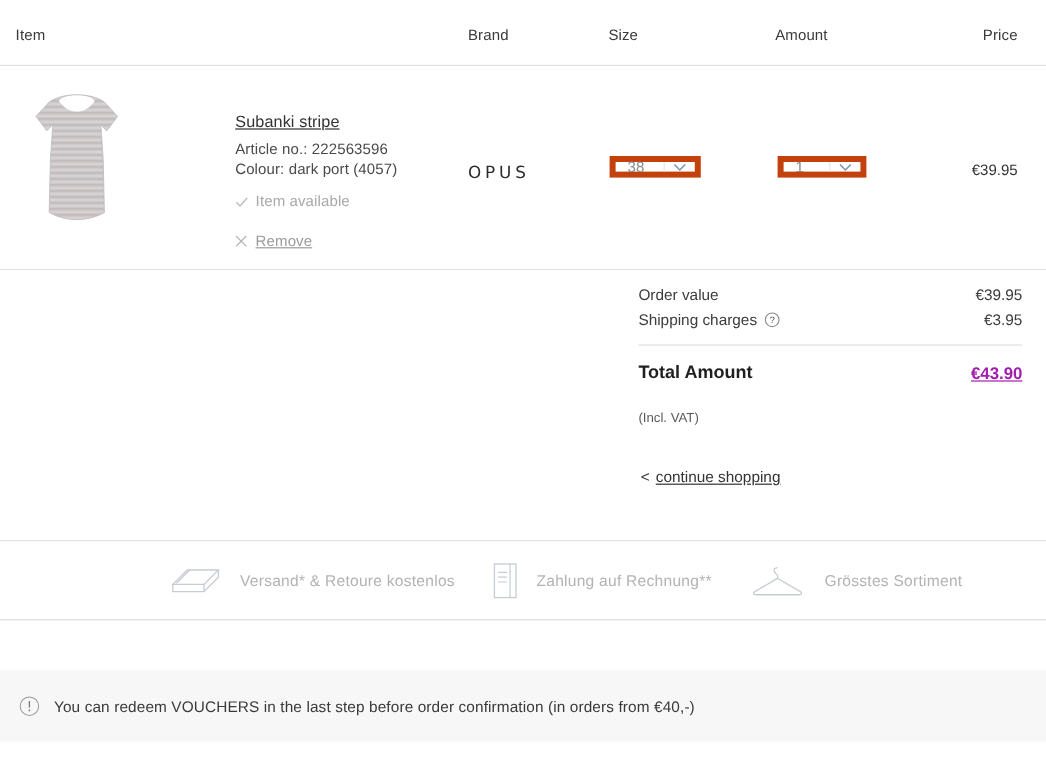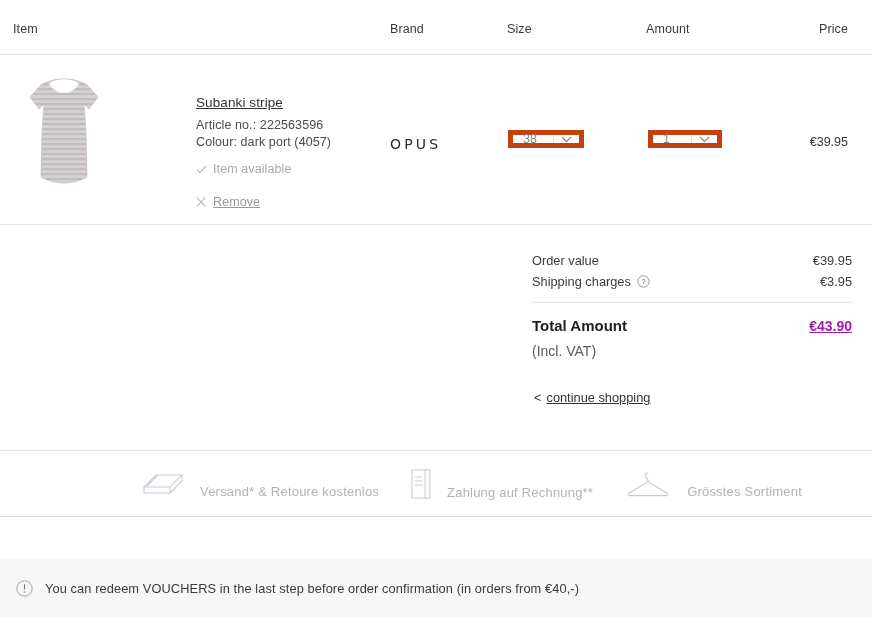--- a/index.html
+++ b/index.html
@@ -82,35 +82,35 @@
   .sel-arrow {
     width: 26px; border-left: 1px solid #e6e6e6;
     display: flex; align-items: center; justify-content: center;
   }
   .unit-price {
     position: absolute; top: 80px; right: 24px;
     font-size: 12.5px; color: #333;
   }
 
   
-  .summary { position: absolute; left: 532px; top: 250px; width: 320px; }
+  .summary { position: absolute; left: 532px; top: 235px; width: 320px; }
   .sum-row {
     display: flex; justify-content: space-between; align-items: center;
     font-size: 12.8px; color: #3c3c3c; padding: 3px 0;
   }
   .sum-label { display: flex; align-items: center; gap: 6px; }
   .sum-rule {
     height: 1px; background: #e0e0e0; margin: 10px 0 14px 0; width: 100%;
   }
   .total-row {
     display: flex; justify-content: space-between; align-items: flex-end;
   }
   .total-label { font-size: 15px; font-weight: bold; color: #1f1f1f; }
   .total-value { font-size: 14px; font-weight: bold; color: #a21caf; text-decoration: underline; }
-  .vat-note { font-size: 14px; color: #5a5a5a; margin-top: 9px; }
+  .vat-note { font-size: 11px; color: #5a5a5a; margin-top: 24px; }
 
   .actions {
     position: absolute; left: 532px; top: 386px; width: 320px; height: 30px;
   }
   .continue {
     position: absolute; left: 2px; top: 4px;
     font-size: 12.8px; color: #333; display: flex; align-items: center;
     gap: 5px; cursor: pointer;
   }
   .continue .cs-text { text-decoration: underline; }
@@ -131,21 +131,21 @@
     background: #dcdcdc;
   }
 
   
   .services {
     position: absolute; left: 0; top: 451px; width: 872px; height: 65px;
     display: flex; align-items: center; justify-content: center; gap: 30px;
     padding-left: 70px;
   }
   .service {
-    display: flex; align-items: flex-end; gap: 14px;
+    display: flex; align-items: center; gap: 14px;
     font-size: 13px; color: #b3b3b3; letter-spacing: 0.2px;
     white-space: nowrap;
   }
 
   
   .voucher {
     position: absolute; left: 0; top: 558px; width: 872px; height: 60px;
     background: #f7f7f7;
     display: flex; align-items: center; gap: 12px; padding-left: 16px;
   }

